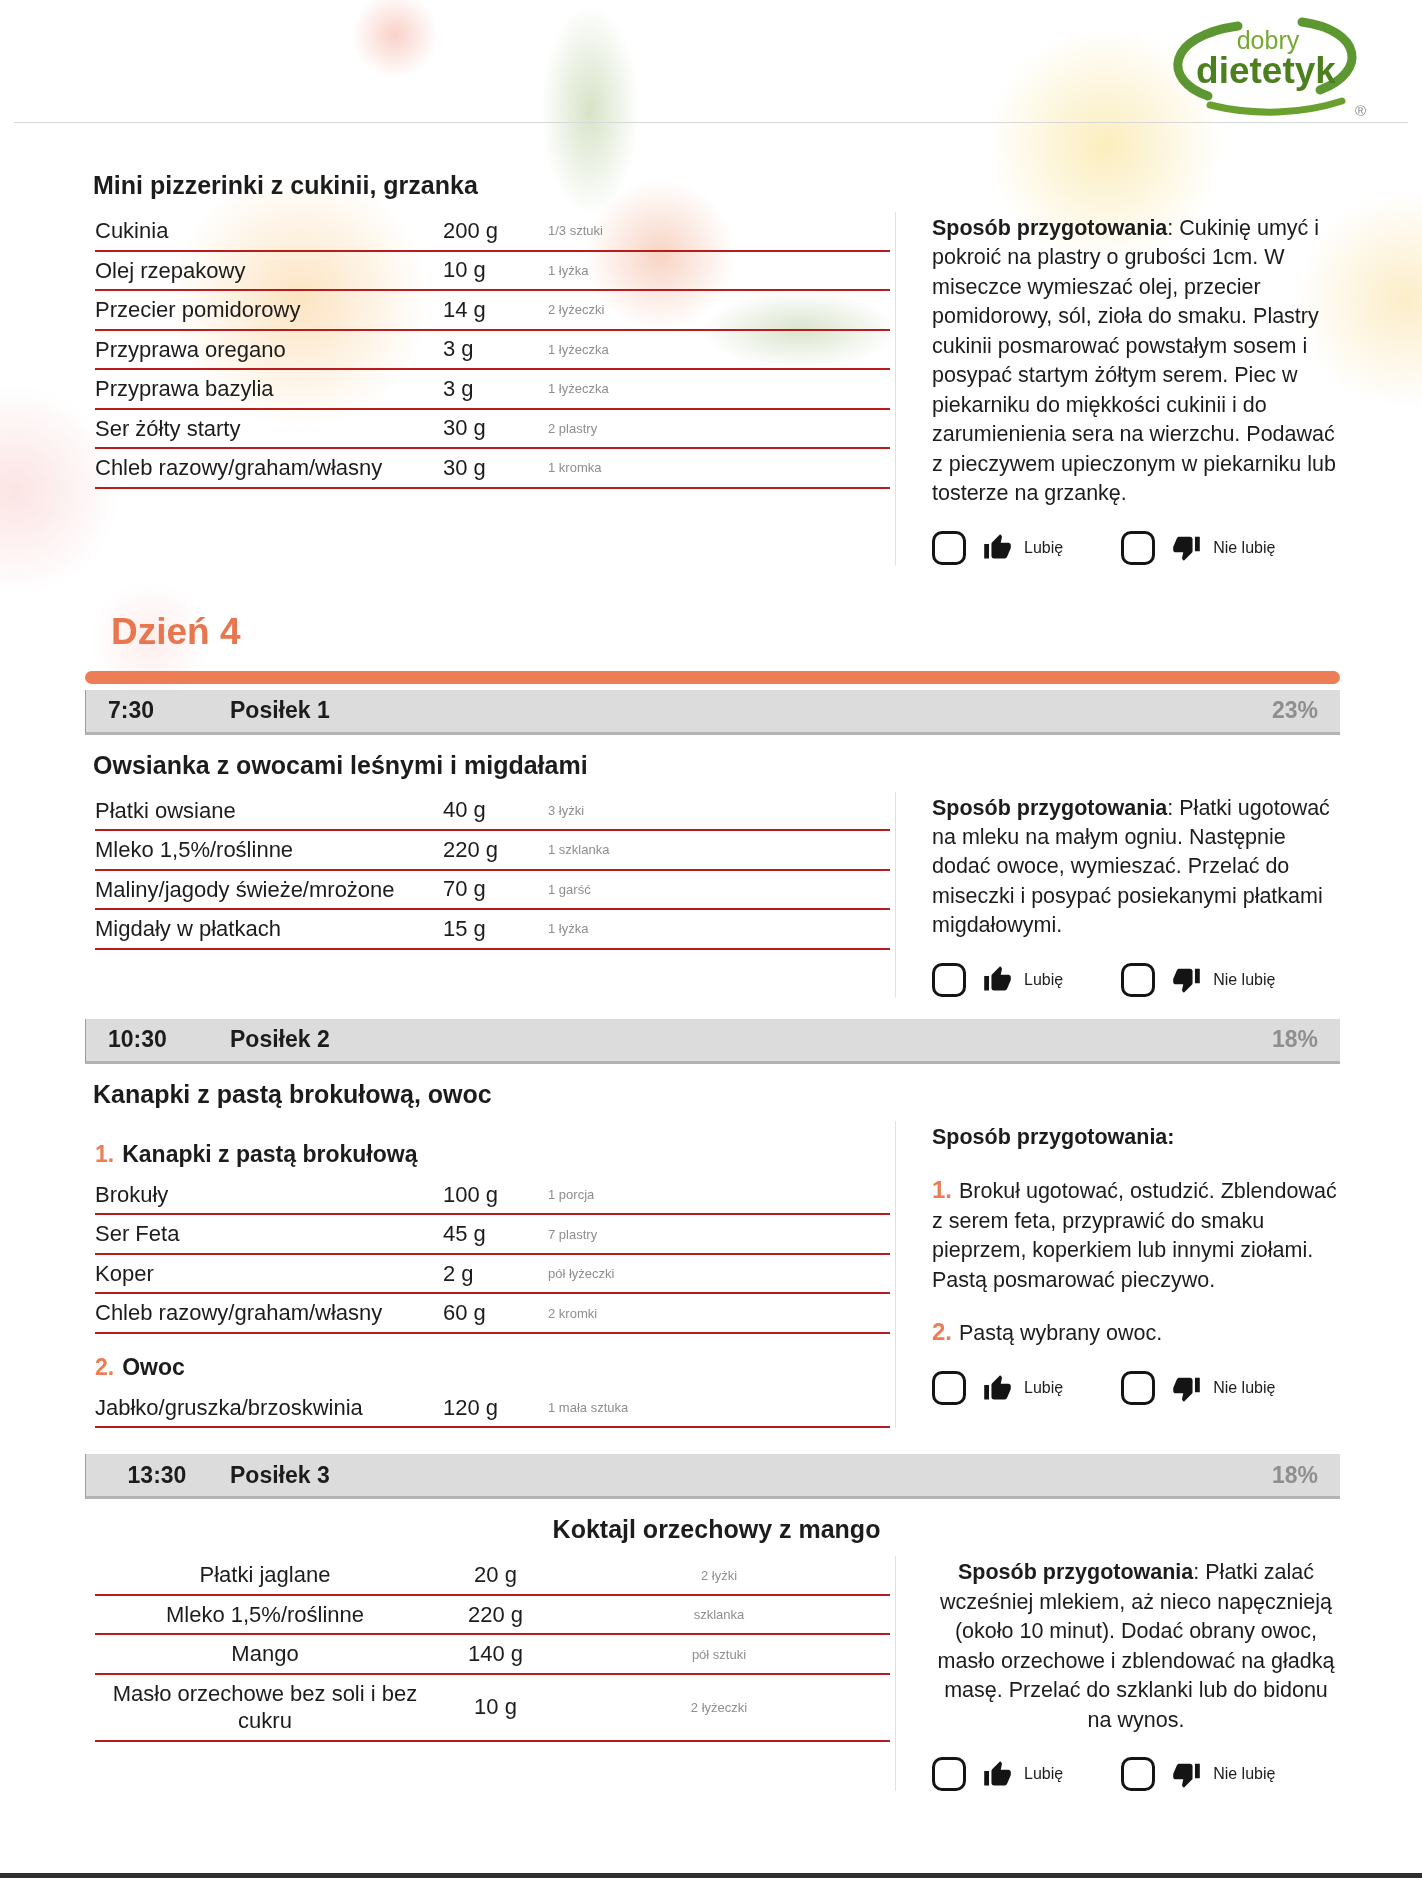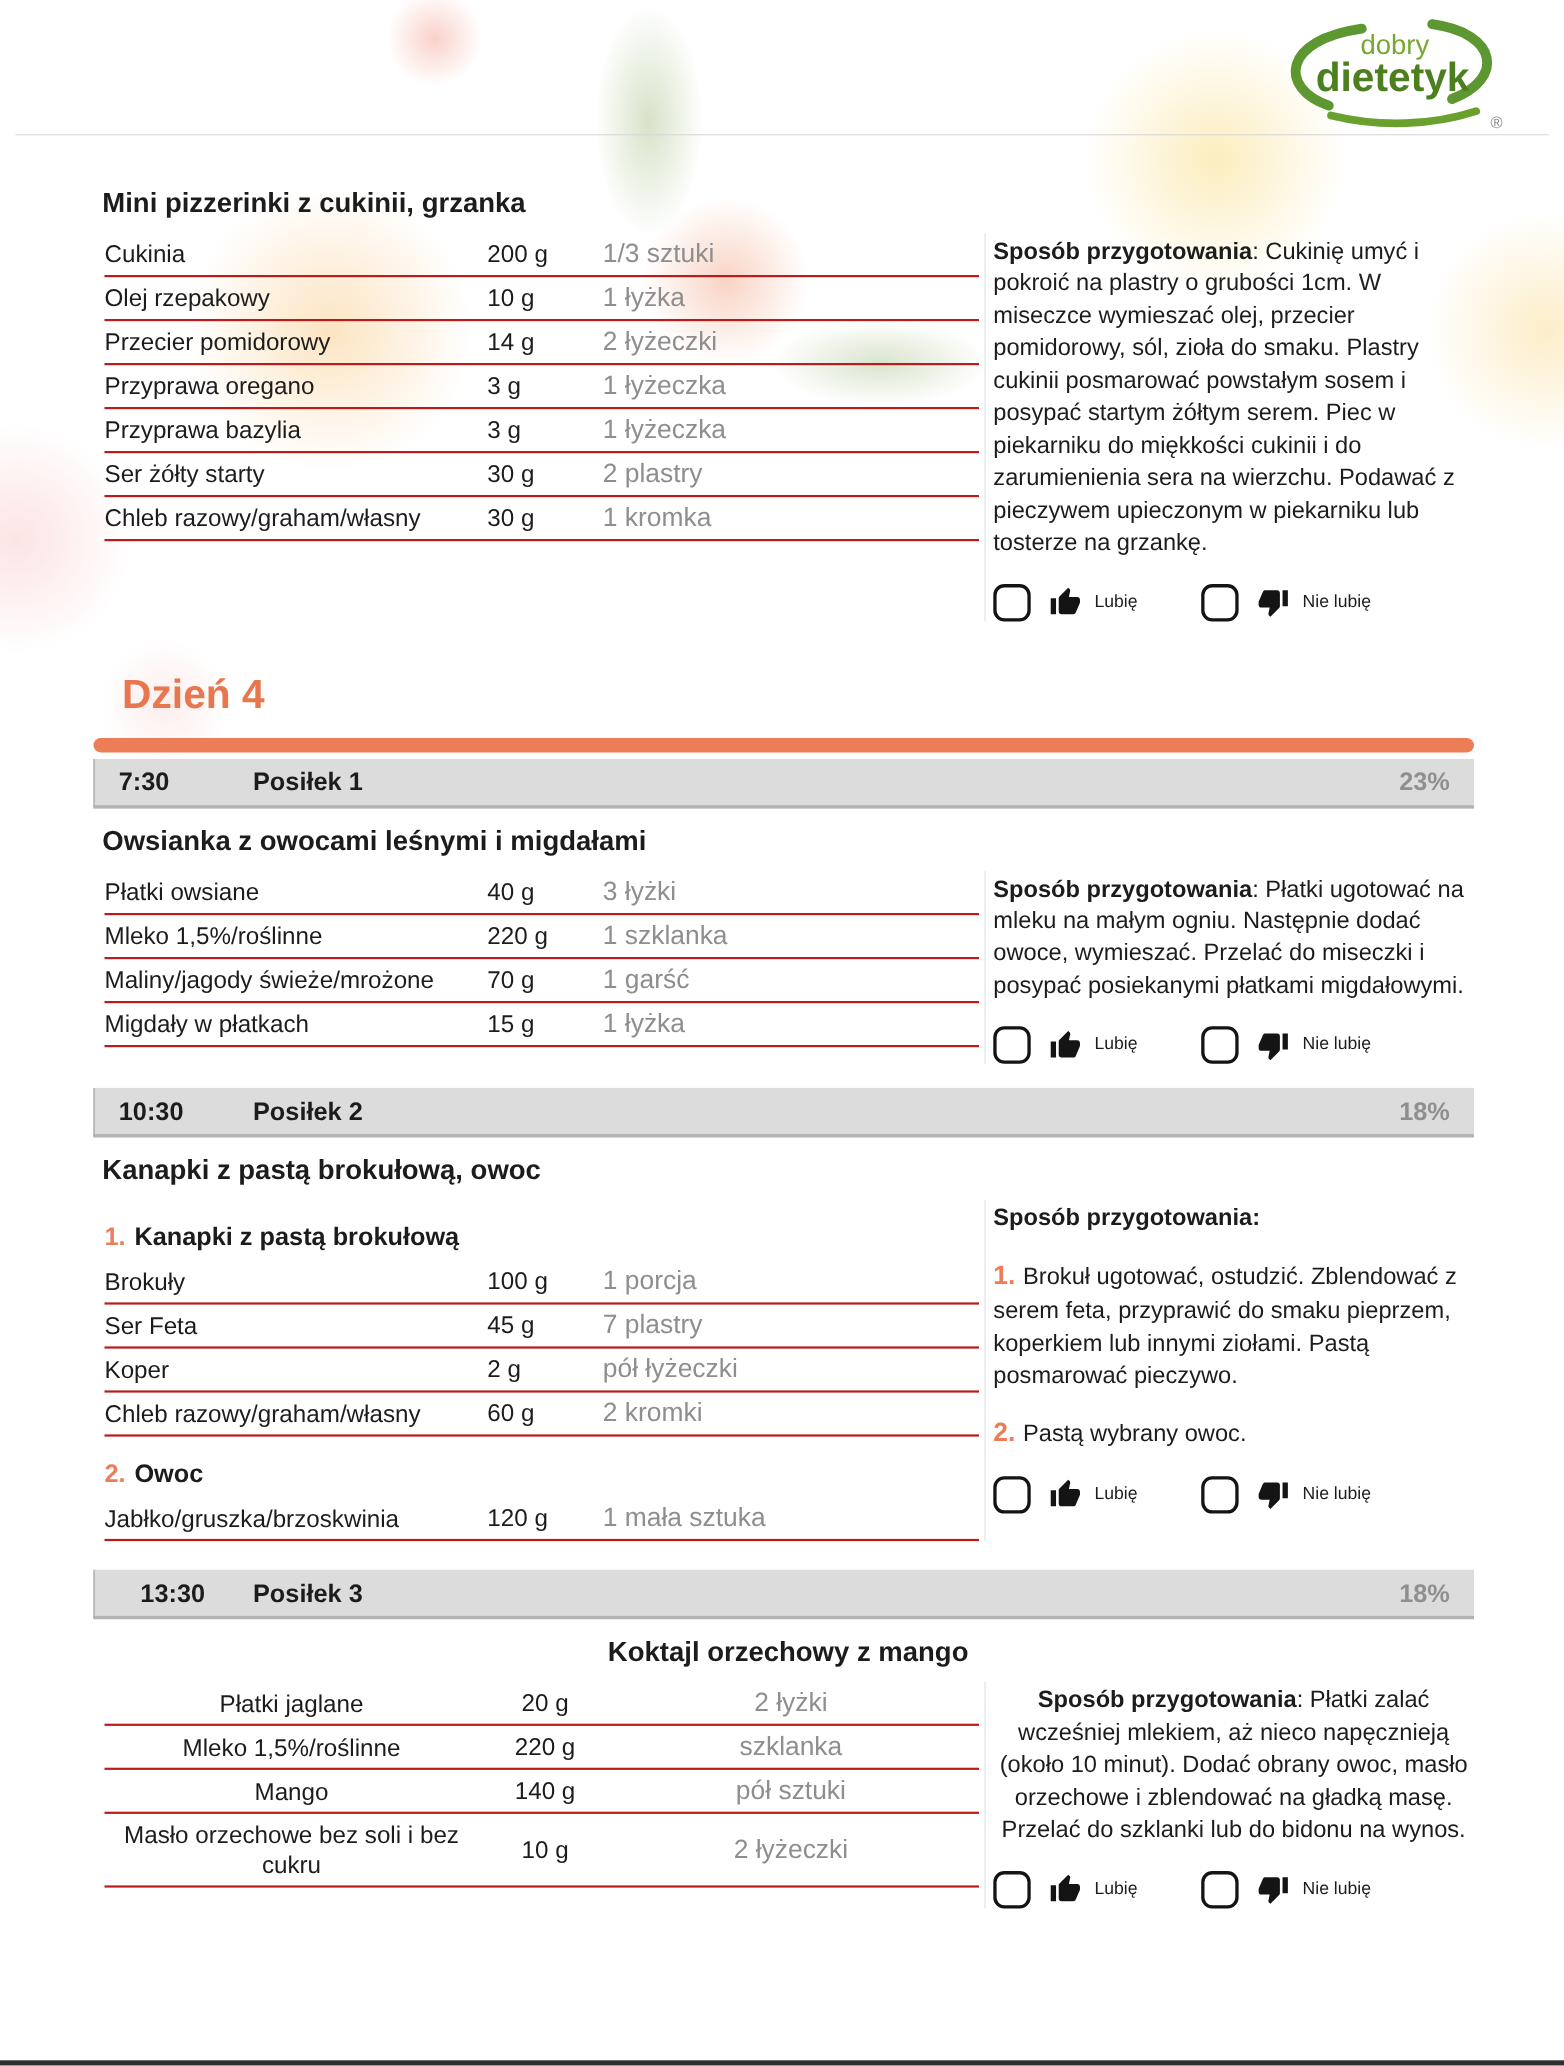--- a/index.html
+++ b/index.html
@@ -33,27 +33,27 @@
     padding:0 22px; font-size:23px; font-weight:bold;
   }
   .meal-time { width:98px; }
   .meal-name { margin-left:24px; }
   .meal-pct  { margin-left:auto; color:#8f8f8f; }
 
   .dish-title { margin:16px 0 0 8px; font-size:25px; font-weight:bold; }
 
   .meal-body { display:flex; margin-top:12px; align-items:stretch; }
   .col-left  { width:810px; box-sizing:border-box; }
-  .col-right { width:445px; box-sizing:border-box; border-left:1px solid #e0e0e0; padding-left:7px; }
+  .col-right { width:445px; box-sizing:border-box; border-left:1px solid #e0e0e0; padding-left:36px; }
 
   .ing-table { width:795px; margin-left:10px; }
   .ing-row { display:flex; align-items:center; border-bottom:2px solid #b91c1c; padding:5px 0; min-height:26px; }
   .ing-name    { width:340px; font-size:22px; padding-right:8px; line-height:1.25; }
   .ing-amount  { width:105px; font-size:22px; }
-  .ing-measure { flex:1; font-size:24px; color:#8e8e8e; }
+  .ing-measure { flex:1; font-size:13px; color:#8e8e8e; }
 
   .group-head { margin:20px 0 8px 10px; font-size:23px; font-weight:bold; }
   .group-num  { color:#ED7D57; margin-right:8px; }
 
   .prep { font-size:21.5px; line-height:1.37; margin-top:2px; }
   .prep-label { font-weight:bold; }
   .prep-step { margin-top:15px; font-size:21.5px; line-height:1.37; }
   .step-num { color:#ED7D57; font-weight:bold; font-size:24px; margin-right:7px; }
 
   .rate-row { display:flex; gap:58px; margin-top:22px; align-items:center; }

